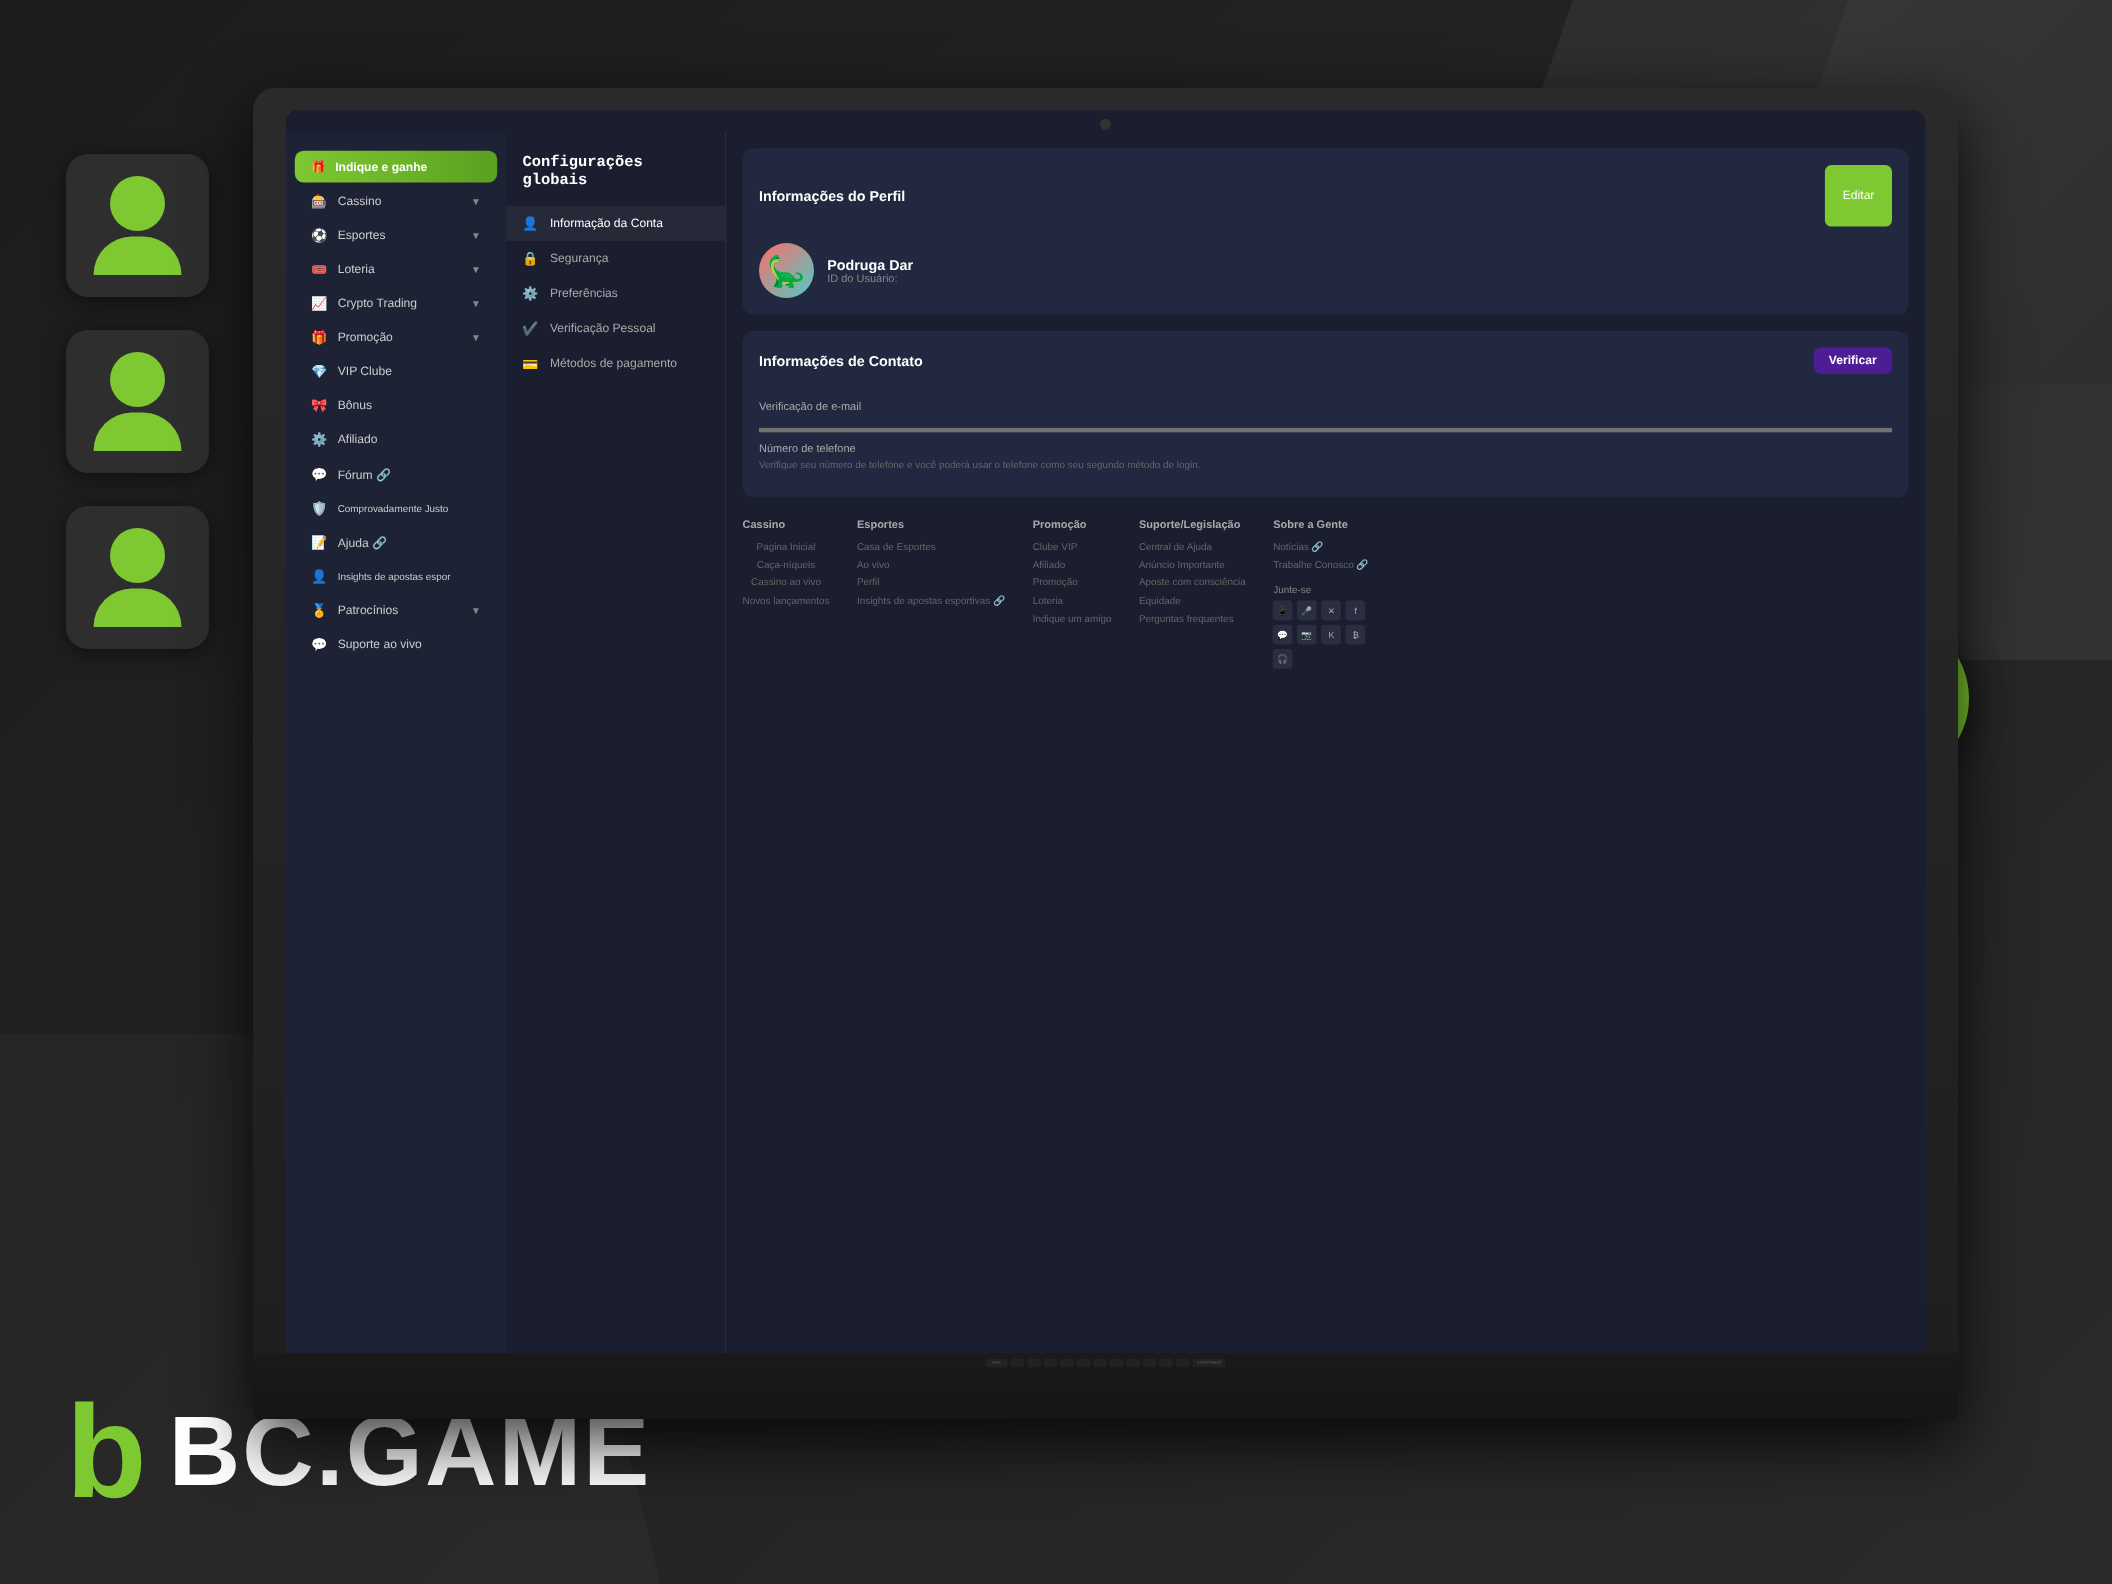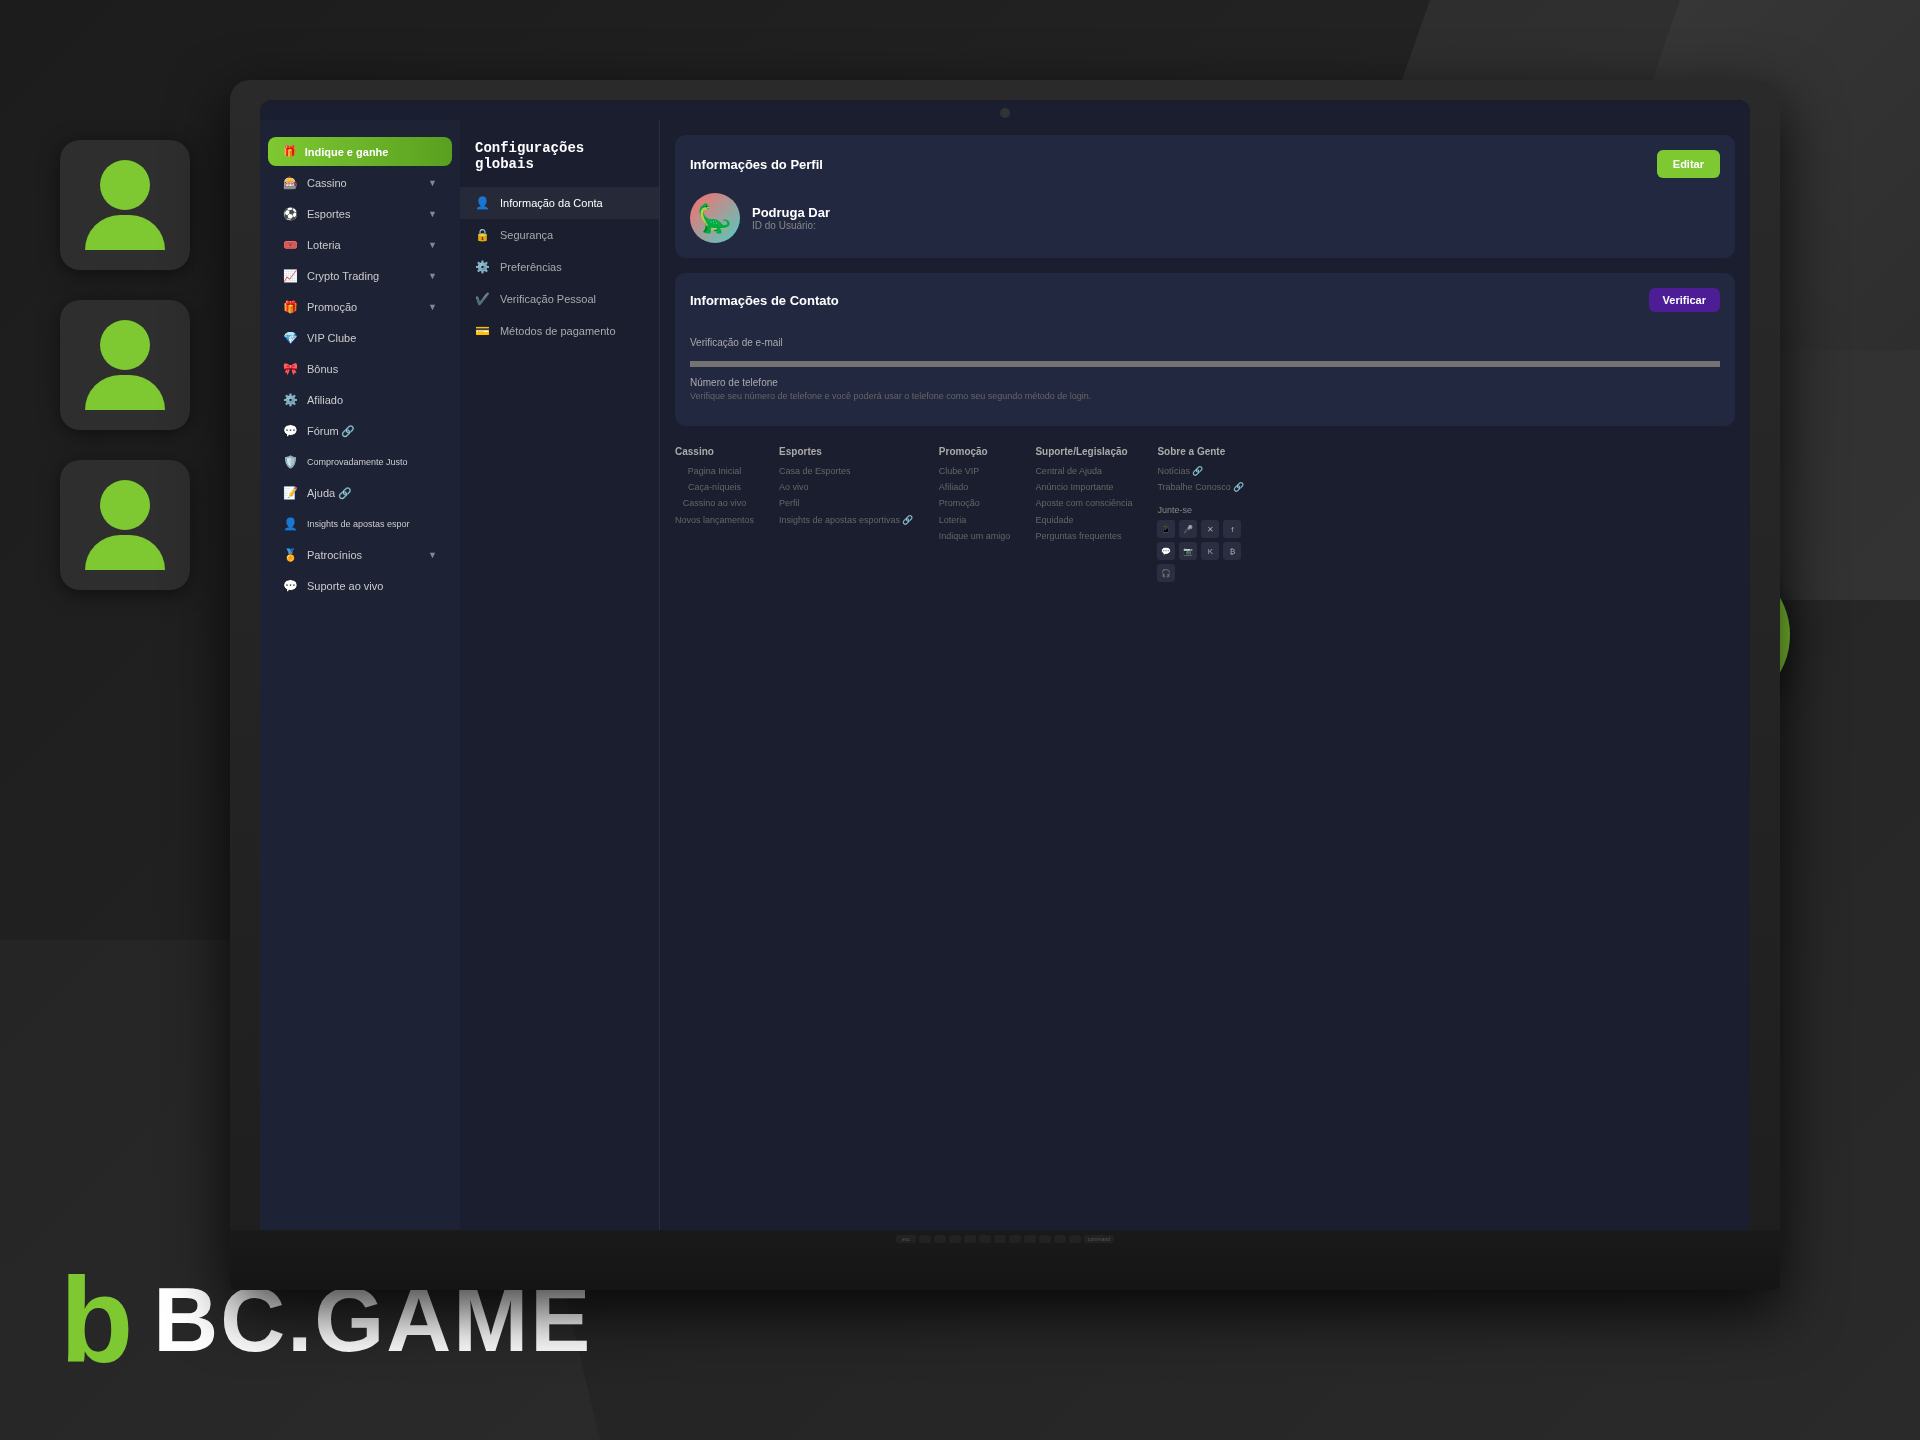--- a/index.html
+++ b/index.html
@@ -292,25 +292,25 @@
     .section-title {
       color: white;
       font-size: 13px;
       font-weight: bold;
     }
 
     .edit-btn {
       background: #7ec832;
       color: white;
       border: none;
-      padding: 8px 16px;
+      padding: 22px 16px;
       border-radius: 6px;
       font-size: 11px;
       cursor: pointer;
-      font-weight: bold;
+      font-weight: normal;
     }
 
     .verify-btn {
       background: #4c1d95;
       color: white;
       border: none;
       padding: 6px 14px;
       border-radius: 6px;
       font-size: 11px;
       cursor: pointer;
@@ -346,21 +346,21 @@
     }
 
     .contact-section {
       background: #222840;
       border-radius: 10px;
       padding: 15px;
     }
 
     .contact-field {
       padding: 10px 0;
-      border-bottom: 6px solid #737373;
+      border-bottom: 4px solid #737373;
     }
     .contact-field:last-child { border-bottom: none; }
     .contact-field .label { color: #aaa; font-size: 10px; margin-bottom: 3px; }
     .contact-field .hint { color: #666; font-size: 9px; }
   </style>
 </head>
 <body>
 
 <div class="bg-overlay"></div>
 <div class="bg-panel-1"></div>

